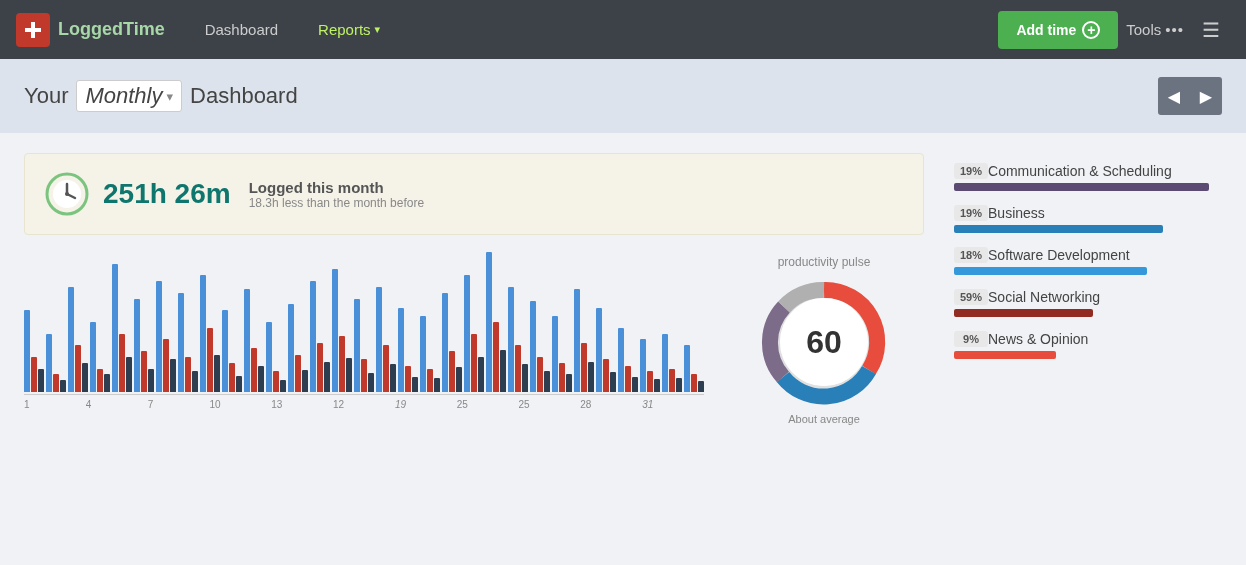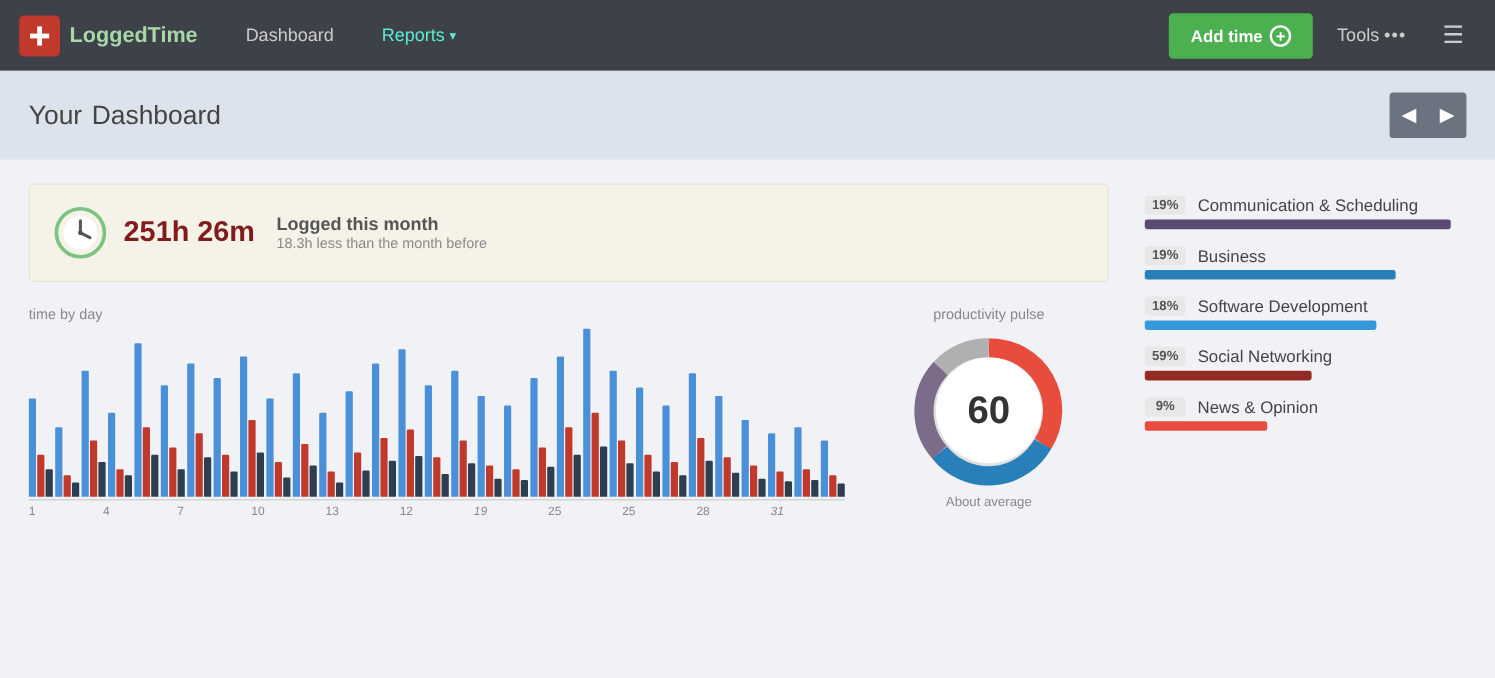--- a/index.html
+++ b/index.html
@@ -41,21 +41,21 @@
     .nav-link {
       color: #ccc;
       text-decoration: none;
       padding: 0 20px;
       height: 59px;
       display: flex;
       align-items: center;
       font-size: 15px;
       cursor: pointer;
     }
-    .nav-link.active { color: #5eead4; }
+    .nav-link.active { color: #bef264; }
     .nav-link-reports {
       position: relative;
     }
     .nav-link-reports::after {
       content: '▾';
       margin-left: 4px;
       font-size: 11px;
     }
     .nav-spacer { flex: 1; }
     .btn-add-time {
@@ -77,21 +77,21 @@
       border: 2px solid white;
       border-radius: 50%;
       display: flex;
       align-items: center;
       justify-content: center;
       font-size: 14px;
       line-height: 1;
     }
     .nav-tools {
       color: #ccc;
-      padding: 0 20px;
+      padding: 0 8px;
       font-size: 15px;
       cursor: pointer;
       display: flex;
       align-items: center;
       gap: 4px;
       justify-content: flex-end;
     }
     .nav-hamburger {
       color: #ccc;
       font-size: 20px;
@@ -193,23 +193,23 @@
       align-items: center;
       gap: 14px;
       margin-bottom: 20px;
     }
     .clock-icon {
       width: 44px;
       height: 44px;
       flex-shrink: 0;
     }
     .logged-time {
-      font-size: 24px;
+      font-size: 28px;
       font-weight: bold;
-      color: #7f1d1d;
+      color: #0f766e;
     }
     .logged-info {
       display: flex;
       flex-direction: column;
     }
     .logged-label {
       font-size: 15px;
       color: #555;
       font-weight: bold;
     }
@@ -291,21 +291,20 @@
     .right-panel {
       flex: 1;
       padding-top: 10px;
     }
     .category-row {
       margin-bottom: 14px;
     }
     .category-header {
       display: flex;
       align-items: center;
-      gap: 10px;
       margin-bottom: 4px;
     }
     .category-pct {
       background: #e8e8e8;
       color: #555;
       font-size: 11px;
       font-weight: bold;
       padding: 2px 6px;
       border-radius: 3px;
       min-width: 34px;
@@ -354,20 +353,23 @@
   <div class="nav-tools">
     <span>Tools</span>
     <span style="letter-spacing:1px">•••</span>
   </div>
   <div class="nav-hamburger">☰</div>
 </nav>
 
 <div class="header-bar">
   <div class="header-title">
     <span>Your</span>
+    <div class="monthly-selector">
+      <span>Monthly</span>
+    </div>
     <span>Dashboard</span>
   </div>
   <div class="date-nav">
     <button class="date-nav-btn">◀</button>
     <button class="date-nav-btn">▶</button>
   </div>
 </div>
 
 <div class="main-content">
 
@@ -386,21 +388,20 @@
       </div>
       <div style="margin-left:4px">
         <div class="logged-label">Logged this month</div>
         <div class="logged-sublabel">18.3h less than the month before</div>
       </div>
     </div>
 
     <div class="charts-row">
 
       <div class="time-by-day">
-        <div class="chart-title">time by day</div>
         <div class="bar-chart" id="bar-chart">
             <div class="bar-group">
               <div class="bar blue" style="height: 82px;"></div>
               <div class="bar red" style="height: 35px;"></div>
               <div class="bar dark" style="height: 23px;"></div>
             </div>
             <div class="bar-group">
               <div class="bar blue" style="height: 58px;"></div>
               <div class="bar red" style="height: 18px;"></div>
               <div class="bar dark" style="height: 12px;"></div>

